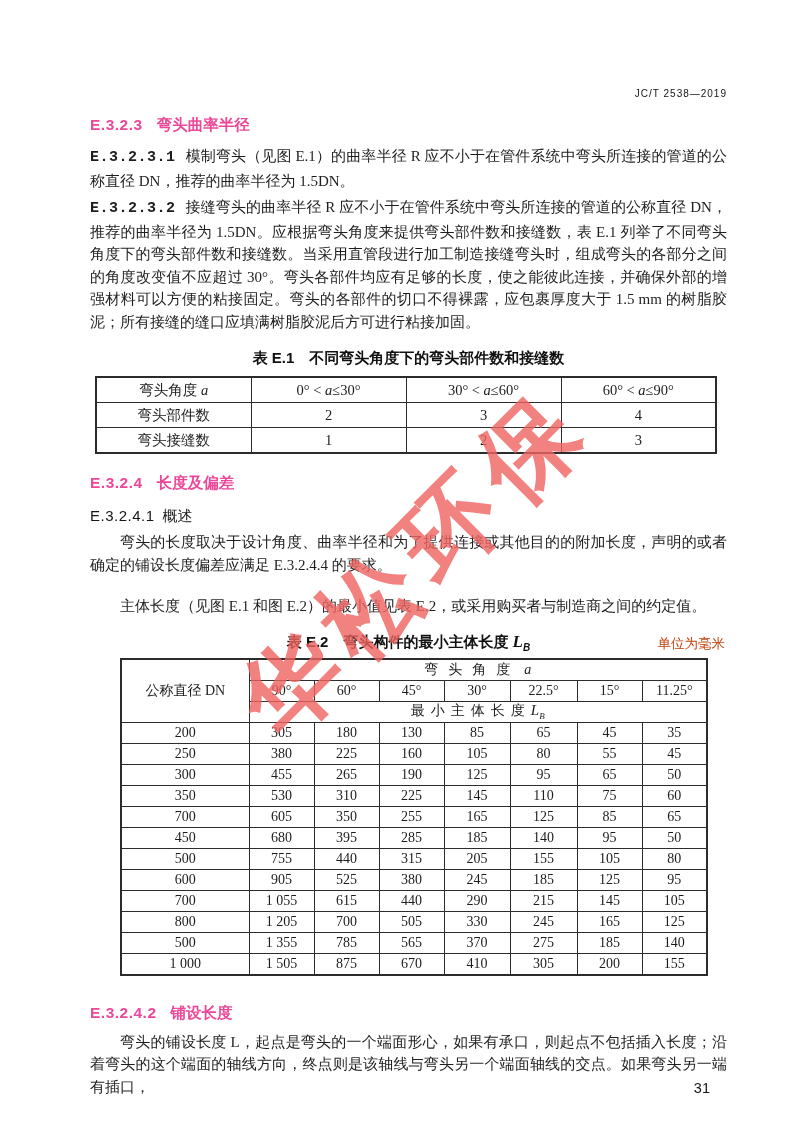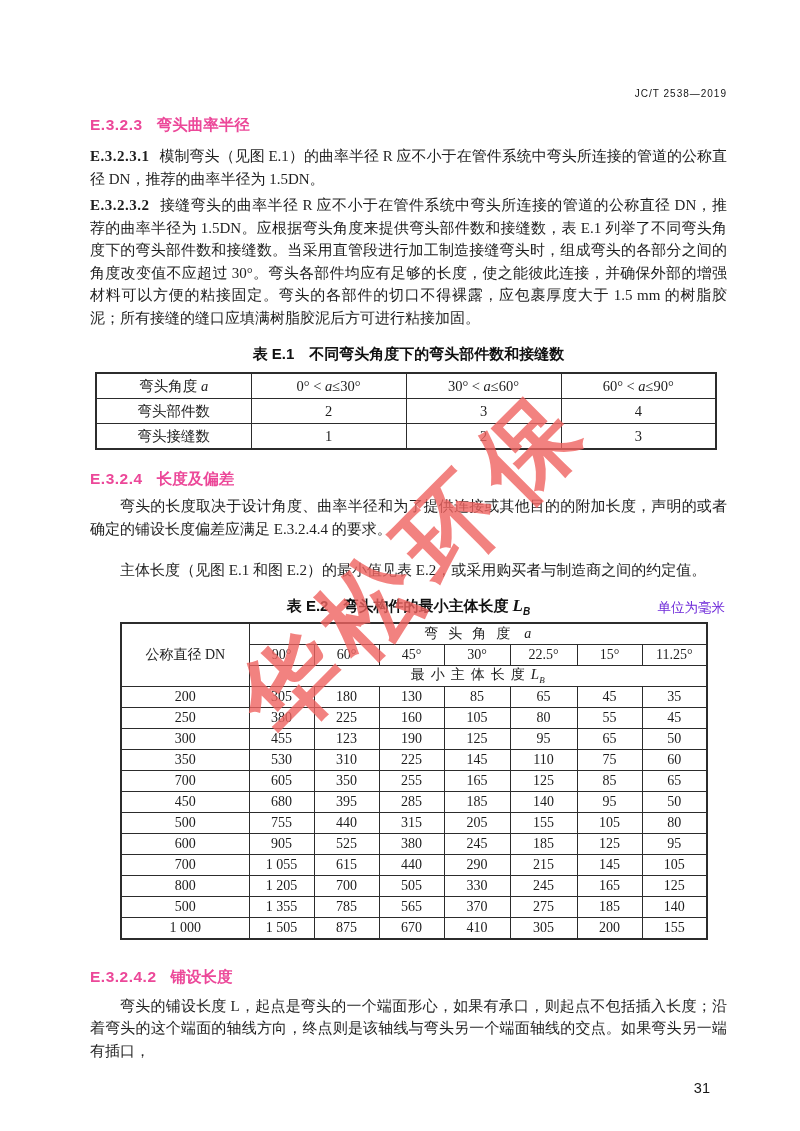--- a/index.html
+++ b/index.html
@@ -29,36 +29,36 @@
     font-family:"Liberation Sans","DejaVu Sans",sans-serif;
     font-weight:normal;font-size:15px;color:#161616;
   }
   .h-main .num,.h-sub .num{margin-right:14px;letter-spacing:.5px;}
   .para{
     margin:9px 0 0 0;
     font-size:15px;line-height:22.5px;
     text-align:justify;text-justify:inter-ideograph;
   }
   .para .cnum{
-    font-family:Liberation Serif, serif;
+    font-family:Liberation Mono, monospace;
     font-weight:bold;letter-spacing:.5px;margin-right:10px;
   }
   .para.indent{text-indent:2em;margin-top:19px;}
   .tbl-caption{
     margin:14px 0 0 0;text-align:center;
     font-family:"Liberation Sans","DejaVu Sans",sans-serif;
     font-weight:bold;font-size:15px;color:#111;
   }
   .cap-sym{font-family:"Liberation Serif",serif;font-style:italic;font-weight:bold;font-size:17px;}
   .cap-sub{font-style:italic;font-size:10px;}
   .cap-row{position:relative;margin-top:14px;height:20px;}
   .cap-row .tbl-caption{margin:0;}
   .unit-note{
     position:absolute;right:2px;top:3px;
-    font-size:13.5px;color:#6d28d9;font-weight:normal;
+    font-size:13.5px;color:#c2410c;font-weight:normal;
   }
   table{border-collapse:collapse;table-layout:fixed;}
   .tbl-e1{width:620px;margin:8px 0 0 5px;}
   .tbl-e1 td,.tbl-e1 th{
     border:1px solid #2c2c2c;
     font-size:14.5px;font-weight:normal;
     text-align:center;height:24px;padding:0;color:#1c1c1c;
   }
   .tbl-e1{border:2px solid #2c2c2c;}
   .tbl-e2{width:586px;margin:6px 0 0 30px;border:2px solid #2c2c2c;}
@@ -132,20 +132,21 @@
             <td>弯头接缝数</td>
             <td>1</td>
             <td>2</td>
             <td>3</td>
           </tr>
         </tbody>
     </table>
 
     <h2 class="h-main" style="margin-top:19px"><span class="num">E.3.2.4</span><span>长度及偏差</span></h2>
 
+    <h3 class="h-sub"><span class="num" style="margin-right:8px">E.3.2.4.1</span><span>概述</span></h3>
 
     <p class="para indent" style="margin-top:5px">弯头的长度取决于设计角度、曲率半径和为了提供连接或其他目的的附加长度，声明的或者确定的铺设长度偏差应满足 E.3.2.4.4 的要求。</p>
     <p class="para indent">主体长度（见图 E.1 和图 E.2）的最小值见表 E.2，或采用购买者与制造商之间的约定值。</p>
 
     <div class="cap-row">
       <div class="tbl-caption"><span>表 E.2　弯头构件的最小主体长度</span> <span class="cap-sym">L</span><sub class="cap-sub">B</sub></div>
       <div class="unit-note">单位为毫米</div>
     </div>
 
     <table class="tbl-e2">
@@ -194,21 +195,21 @@
             <td>225</td>
             <td>160</td>
             <td>105</td>
             <td>80</td>
             <td>55</td>
             <td>45</td>
           </tr>
           <tr>
             <td>300</td>
             <td>455</td>
-            <td>123</td>
+            <td>265</td>
             <td>190</td>
             <td>125</td>
             <td>95</td>
             <td>65</td>
             <td>50</td>
           </tr>
           <tr>
             <td>350</td>
             <td>530</td>
             <td>310</td>

